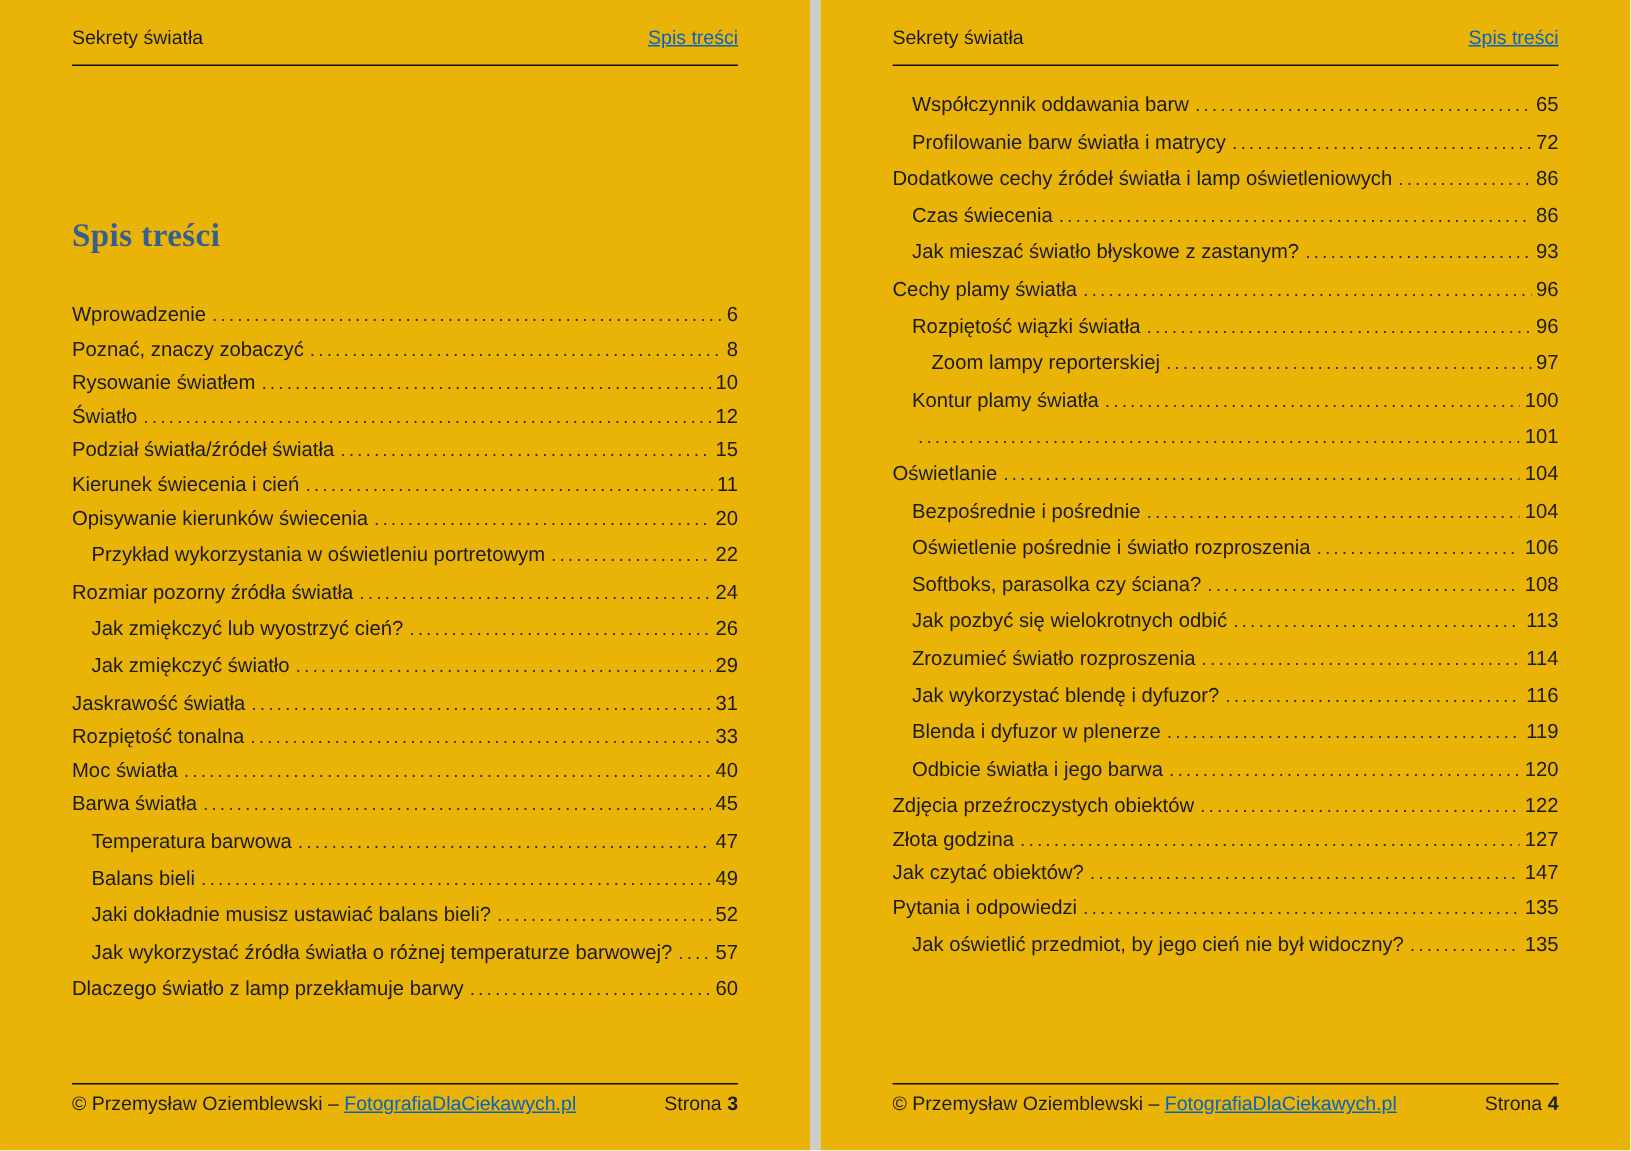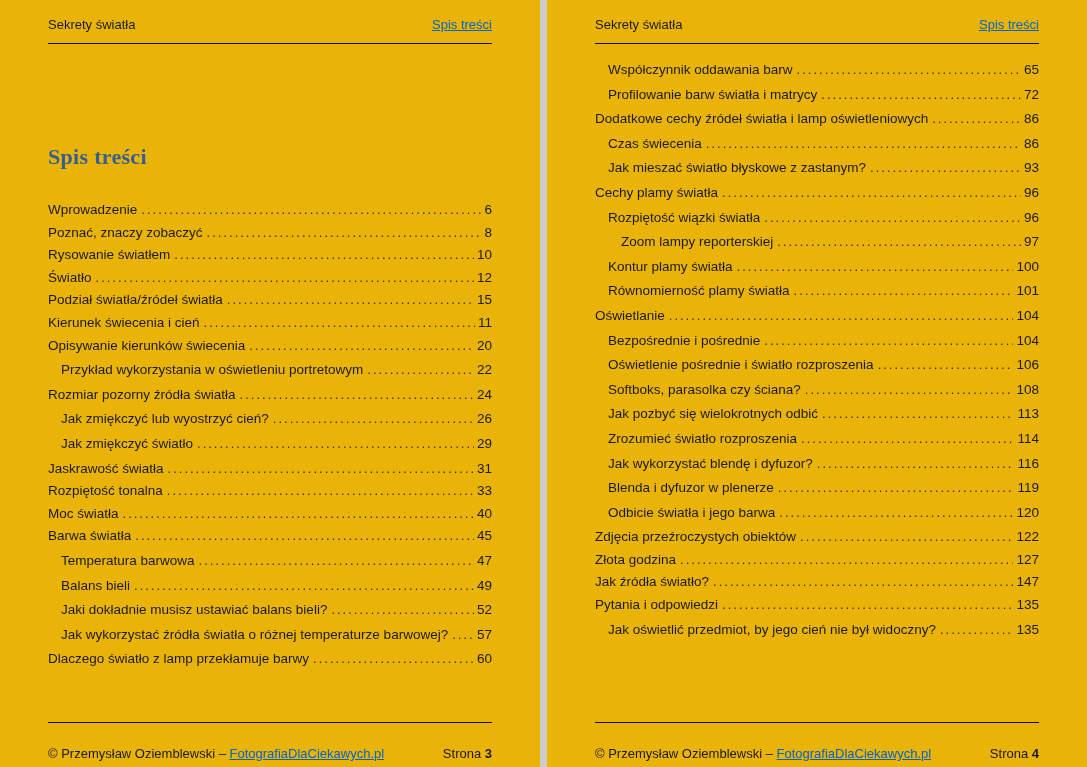--- a/index.html
+++ b/index.html
@@ -50,21 +50,21 @@
     margin:0 3px 0 4px; color:#2e2e2e;
     font-size:13px; letter-spacing:2px;
   }
   .toc-dots::after {
     content:"..................................................................................................................................................................................................................";
   }
   .toc-page { flex:0 0 auto; }
 
   .page-footer {
     position:absolute; left:48px; right:48px; top:722px;
-    border-top:1px solid #111111; padding-top:23px;
+    border-top:1px solid #111111; padding-top:5px;
     display:flex; justify-content:space-between; align-items:center;
     font-size:13px;
   }
   .footer-page-num b { font-weight:bold; }
 </style>
 </head>
 <body>
 
 <div class="canvas">
 
@@ -265,21 +265,20 @@
     <span class="toc-page">97</span>
   </div>
 
   <div class="toc-row lvl1">
     <span class="toc-label">Kontur plamy światła</span>
     <span class="toc-dots"></span>
     <span class="toc-page">100</span>
   </div>
 
   <div class="toc-row lvl1">
-    <span class="toc-label">Równomierność plamy światła</span>
     <span class="toc-dots"></span>
     <span class="toc-page">101</span>
   </div>
 
   <div class="toc-row">
     <span class="toc-label">Oświetlanie</span>
     <span class="toc-dots"></span>
     <span class="toc-page">104</span>
   </div>
 
@@ -337,21 +336,21 @@
     <span class="toc-page">122</span>
   </div>
 
   <div class="toc-row">
     <span class="toc-label">Złota godzina</span>
     <span class="toc-dots"></span>
     <span class="toc-page">127</span>
   </div>
 
   <div class="toc-row">
-    <span class="toc-label">Jak źródła światło?</span>
+    <span class="toc-label">Jak czytać obiektów?</span>
     <span class="toc-dots"></span>
     <span class="toc-page">147</span>
   </div>
 
   <div class="toc-row">
     <span class="toc-label">Pytania i odpowiedzi</span>
     <span class="toc-dots"></span>
     <span class="toc-page">135</span>
   </div>
 

